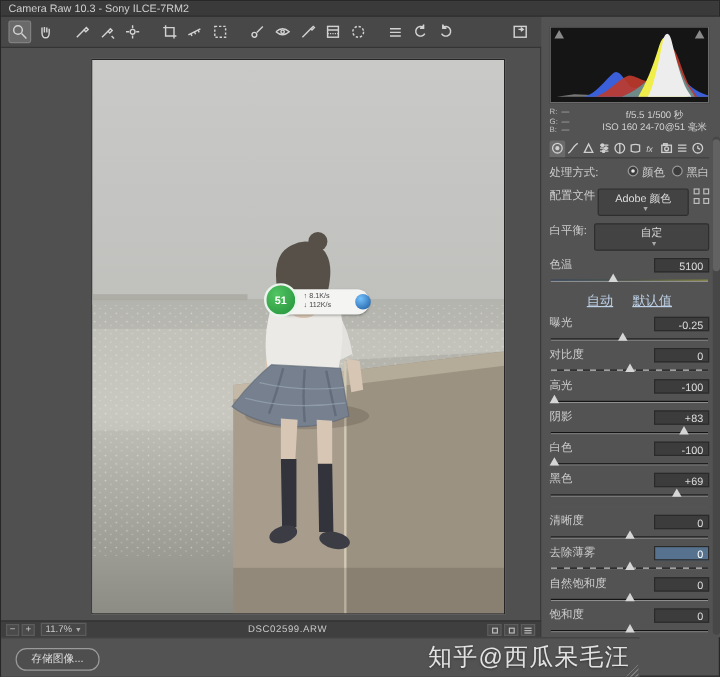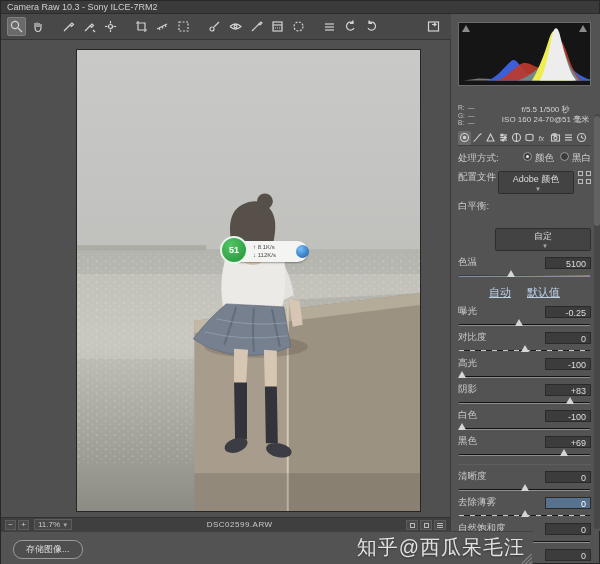--- a/index.html
+++ b/index.html
@@ -37,21 +37,21 @@
   .filename { flex:1; text-align:center; letter-spacing:.5px; }
   .sicon { width:12px; height:10px; border:1px solid #5d5d5d; background:#4a4a4a; margin-left:2px; position:relative; }
   .sicon i { position:absolute; left:2px; right:2px; top:2px; height:1px; background:#bbb; box-shadow:0 2px 0 #bbb, 0 4px 0 #bbb; }
   .sicon b { position:absolute; left:3px; top:2px; width:5px; height:5px; border:1px solid #bbb; }
 
   
   .rpanel { position:absolute; left:451px; top:13px; width:149px; height:517px; background:#535353; padding:8px 10px 0 6px; }
   .histo { position:relative; width:133px; height:64px; background:#151515; border:1px solid #6b6b6b; }
   .clip { position:absolute; top:2px; width:0; height:0; border-left:4px solid transparent; border-right:4px solid transparent; border-bottom:7px solid #8a8a8a; }
   .clip.l { left:3px; } .clip.r { right:3px; }
-  .histinfo { display:flex; margin-top:18px; }
+  .histinfo { display:flex; margin-top:4px; }
   .rgbcol { width:42px; font-size:6.5px; color:#c2c2c2; line-height:7.5px; }
   .rgbcol span { display:inline-block; width:10px; }
   .exifcol { flex:1; text-align:center; font-size:8px; color:#d2d2d2; line-height:10px; padding-top:1px; }
 
   .tabs { display:flex; margin-top:4px; border-bottom:1px solid #404040; }
   .tab { width:13px; height:14px; display:flex; align-items:center; justify-content:center; }
   .tab svg { stroke:#cfcfcf; fill:none; stroke-width:1.1; }
   .tab.sel { background:#6a6a6a; border-radius:2px 2px 0 0; }
 
   .phead { position:relative; text-align:center; font-size:10px; font-weight:bold; color:#e2e2e2; padding:3px 0 2px; border-bottom:1px solid #454545; }
@@ -401,21 +401,21 @@
       <span class="gridicon">
           <i></i>
           <i></i>
           <i></i>
           <i></i>
         </span>
     </div>
 
     <div class="row">
       <span class="lab">白平衡:</span>
-      <span class="dropdown" style="width:96px;margin-top:28px;">
+      <span class="dropdown" style="width:96px;">
           <span>自定</span>
           <span class="arr">▼</span>
         </span>
     </div>
 
     <div class="srow">
       <div class="sl-top">
           <span>色温</span>
           <span class="sl-val">5100</span>
         </div>

